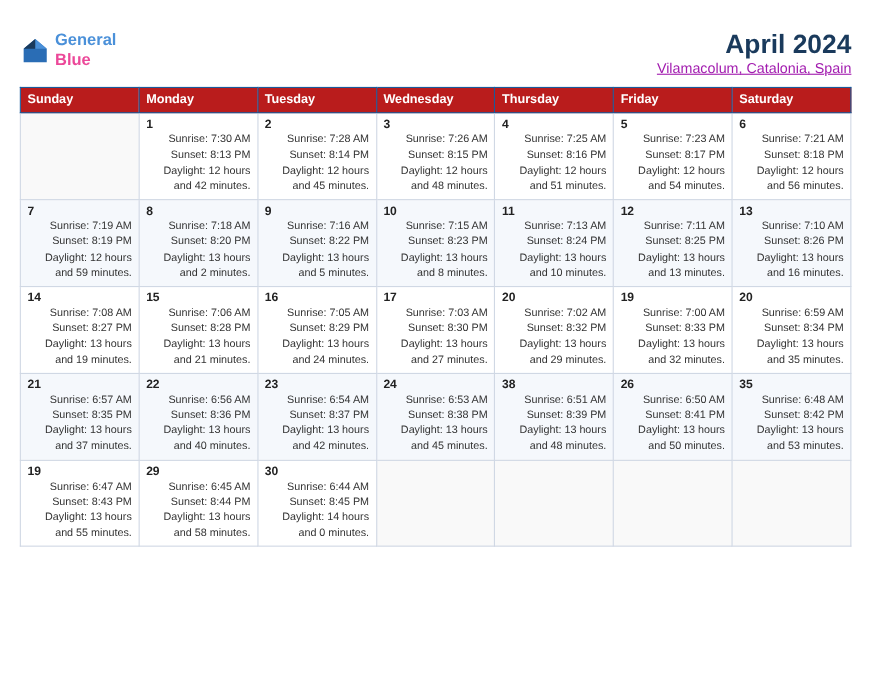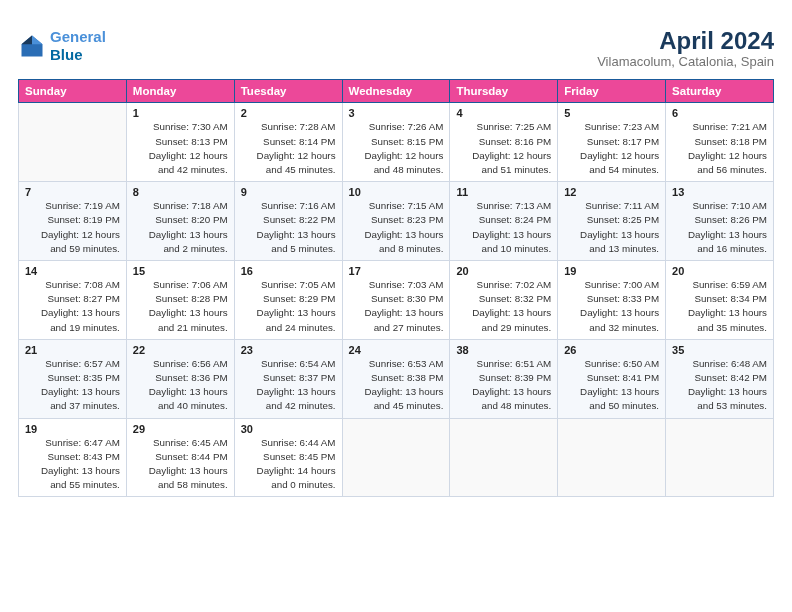--- a/index.html
+++ b/index.html
@@ -43,29 +43,30 @@
       text-align: right;
     }
     .main-title {
       font-size: 24px;
       font-weight: bold;
       color: #1a3a5c;
       line-height: 1.1;
     }
     .subtitle {
       font-size: 13px;
-      color: #737373;
+      color: #a21caf;
+      text-decoration: underline;
     }
     table {
       width: 100%;
       border-collapse: collapse;
       font-size: 10.5px;
     }
     thead tr th {
-      background: #ec4899;
+      background: #b91c1c;
       color: #fff;
       text-align: left;
       padding: 5px 6px;
       font-size: 11.5px;
       font-weight: bold;
       border: 1px solid #1a5a9a;
     }
     tbody tr td {
       border: 1px solid #d0d8e4;
       vertical-align: top;
@@ -99,21 +100,21 @@
 <div class="page">
   <div class="header">
     <div class="logo">
       <svg class="logo-icon" viewBox="0 0 32 32">
         <polygon points="16,4 28,14 28,28 4,28 4,14" fill="#2a6db5"></polygon>
         <polygon points="16,4 28,14 16,14" fill="#4a90d9"></polygon>
         <polygon points="4,14 16,14 16,4" fill="#1a3a5c"></polygon>
       </svg>
       <div class="logo-text">
         <div><span>General</span></div>
-        <div><span style="color:#0369a1;">Blue</span></div>
+        <div><span style="color:#ec4899;">Blue</span></div>
       </div>
     </div>
     <div class="title-block">
       <div class="main-title">April 2024</div>
       <div class="subtitle">Vilamacolum, Catalonia, Spain</div>
     </div>
   </div>
 
   <table>
     <thead>

